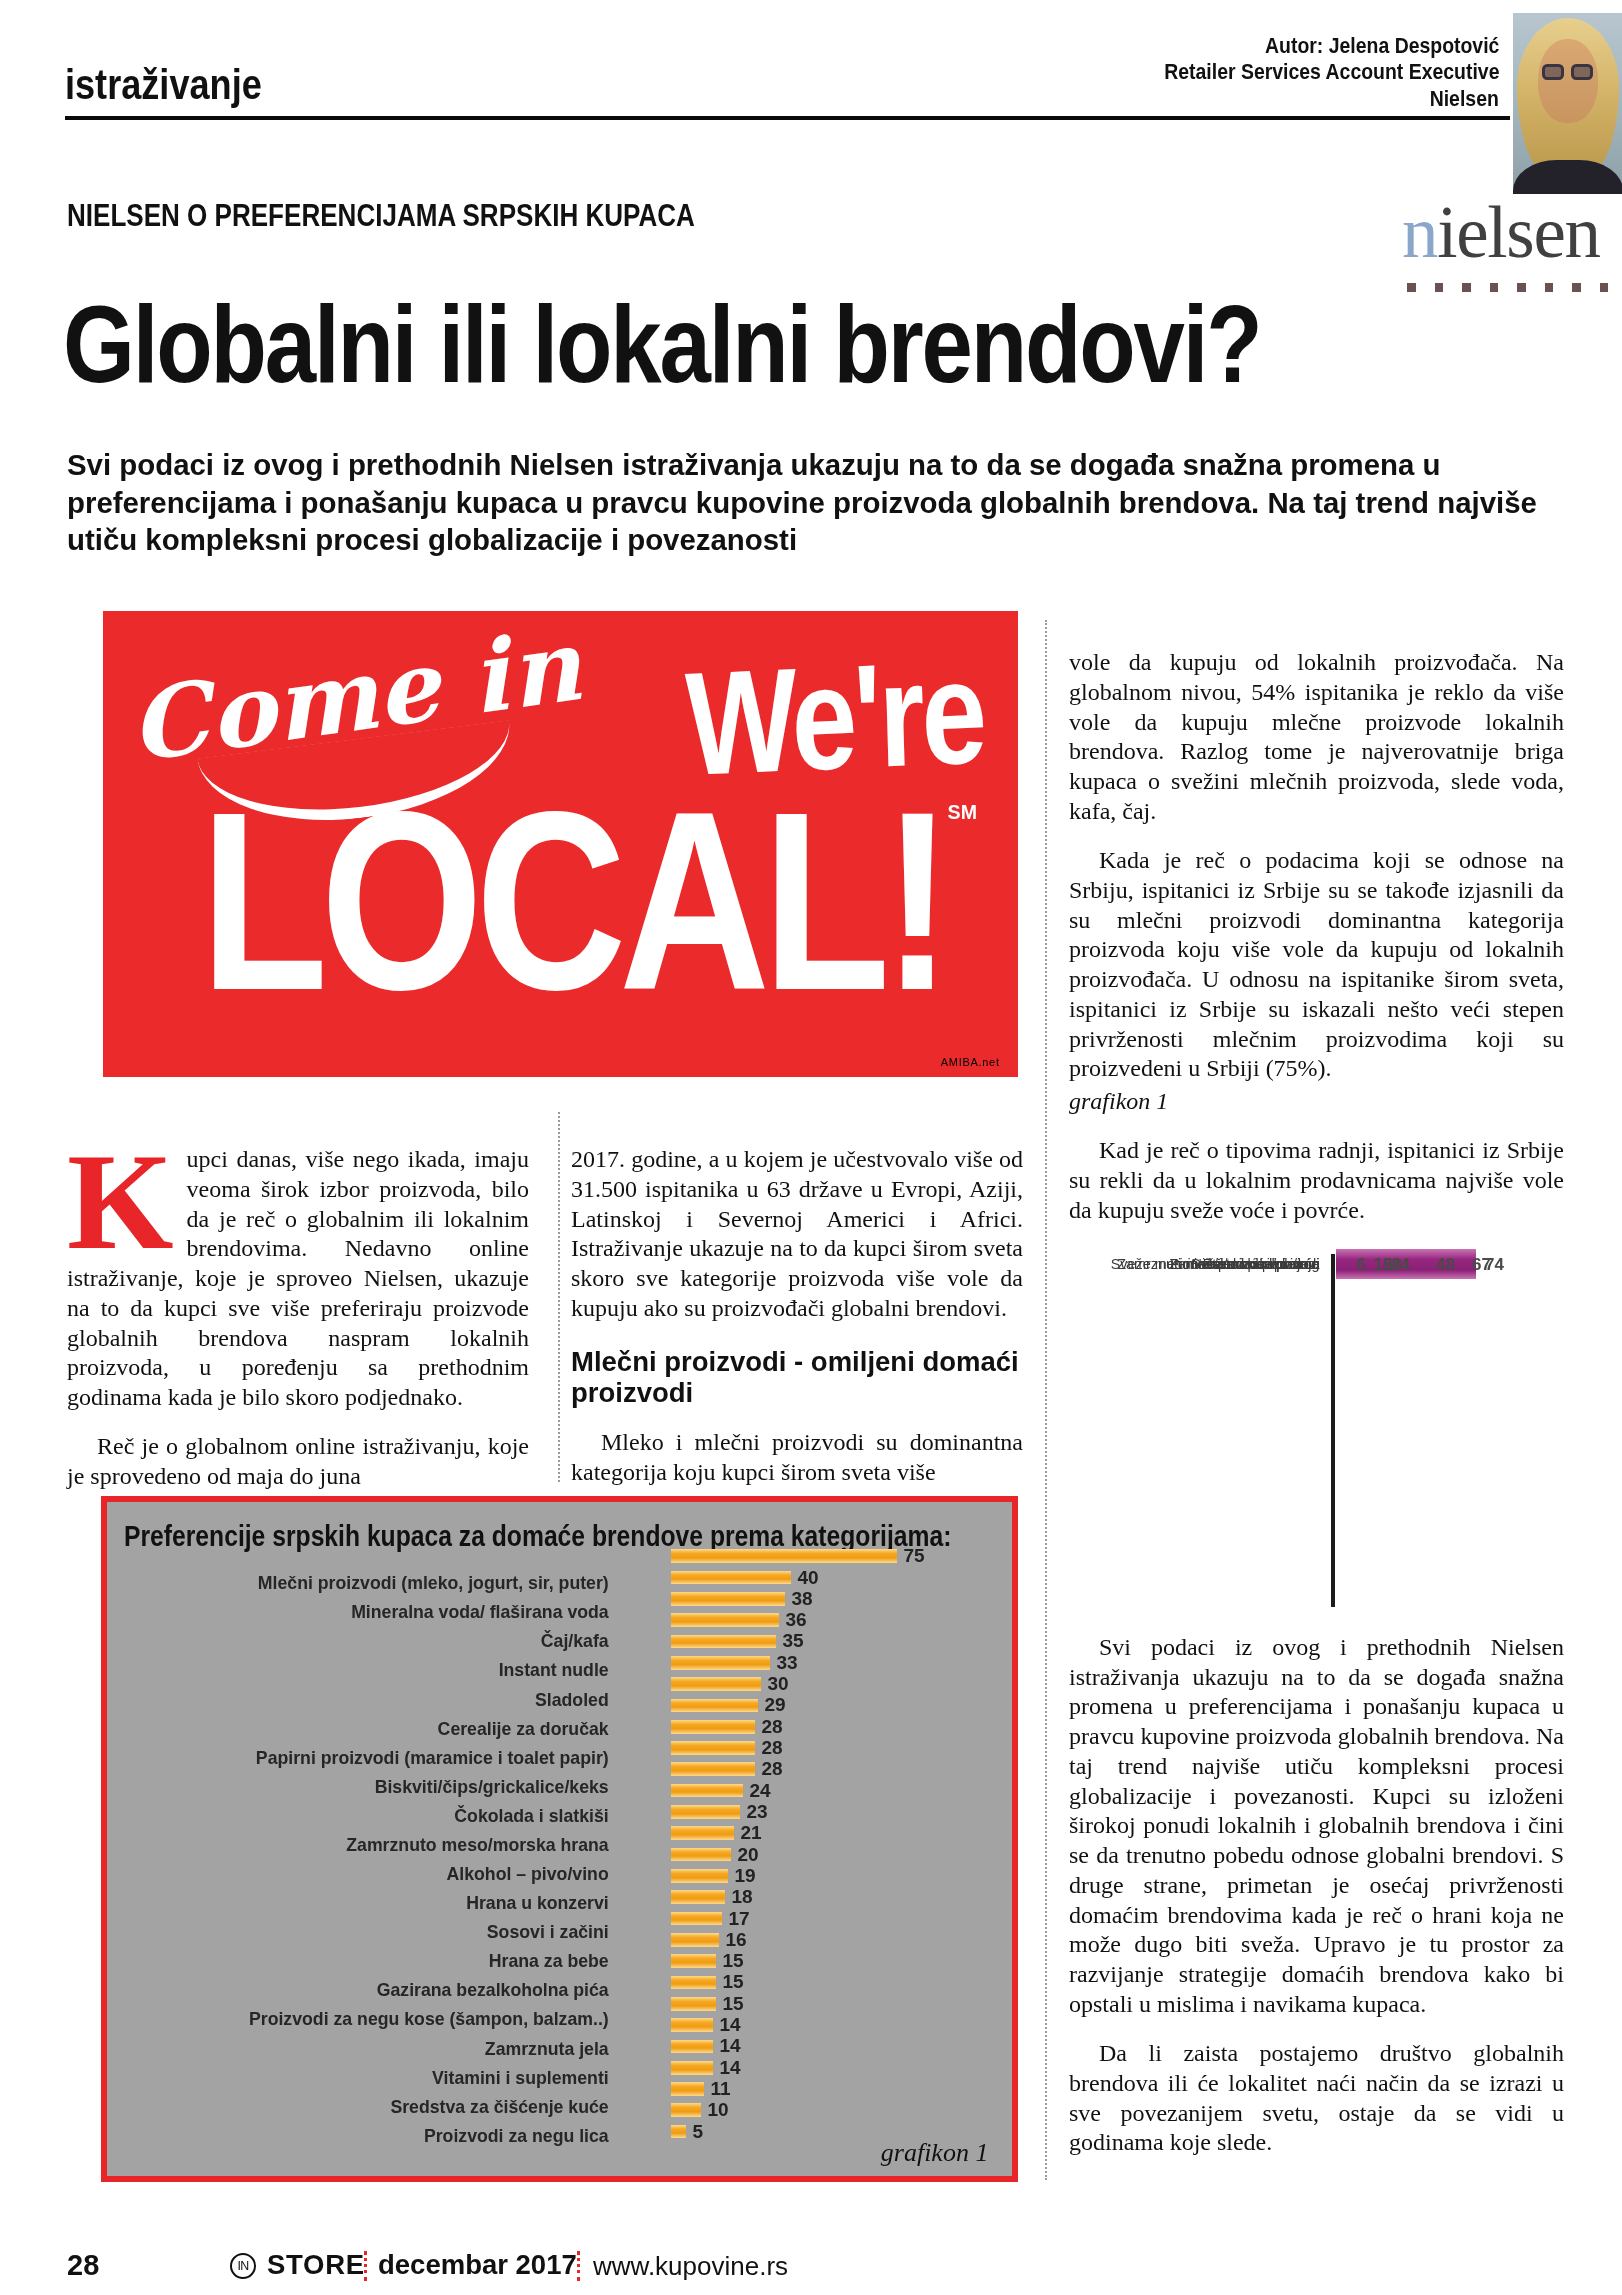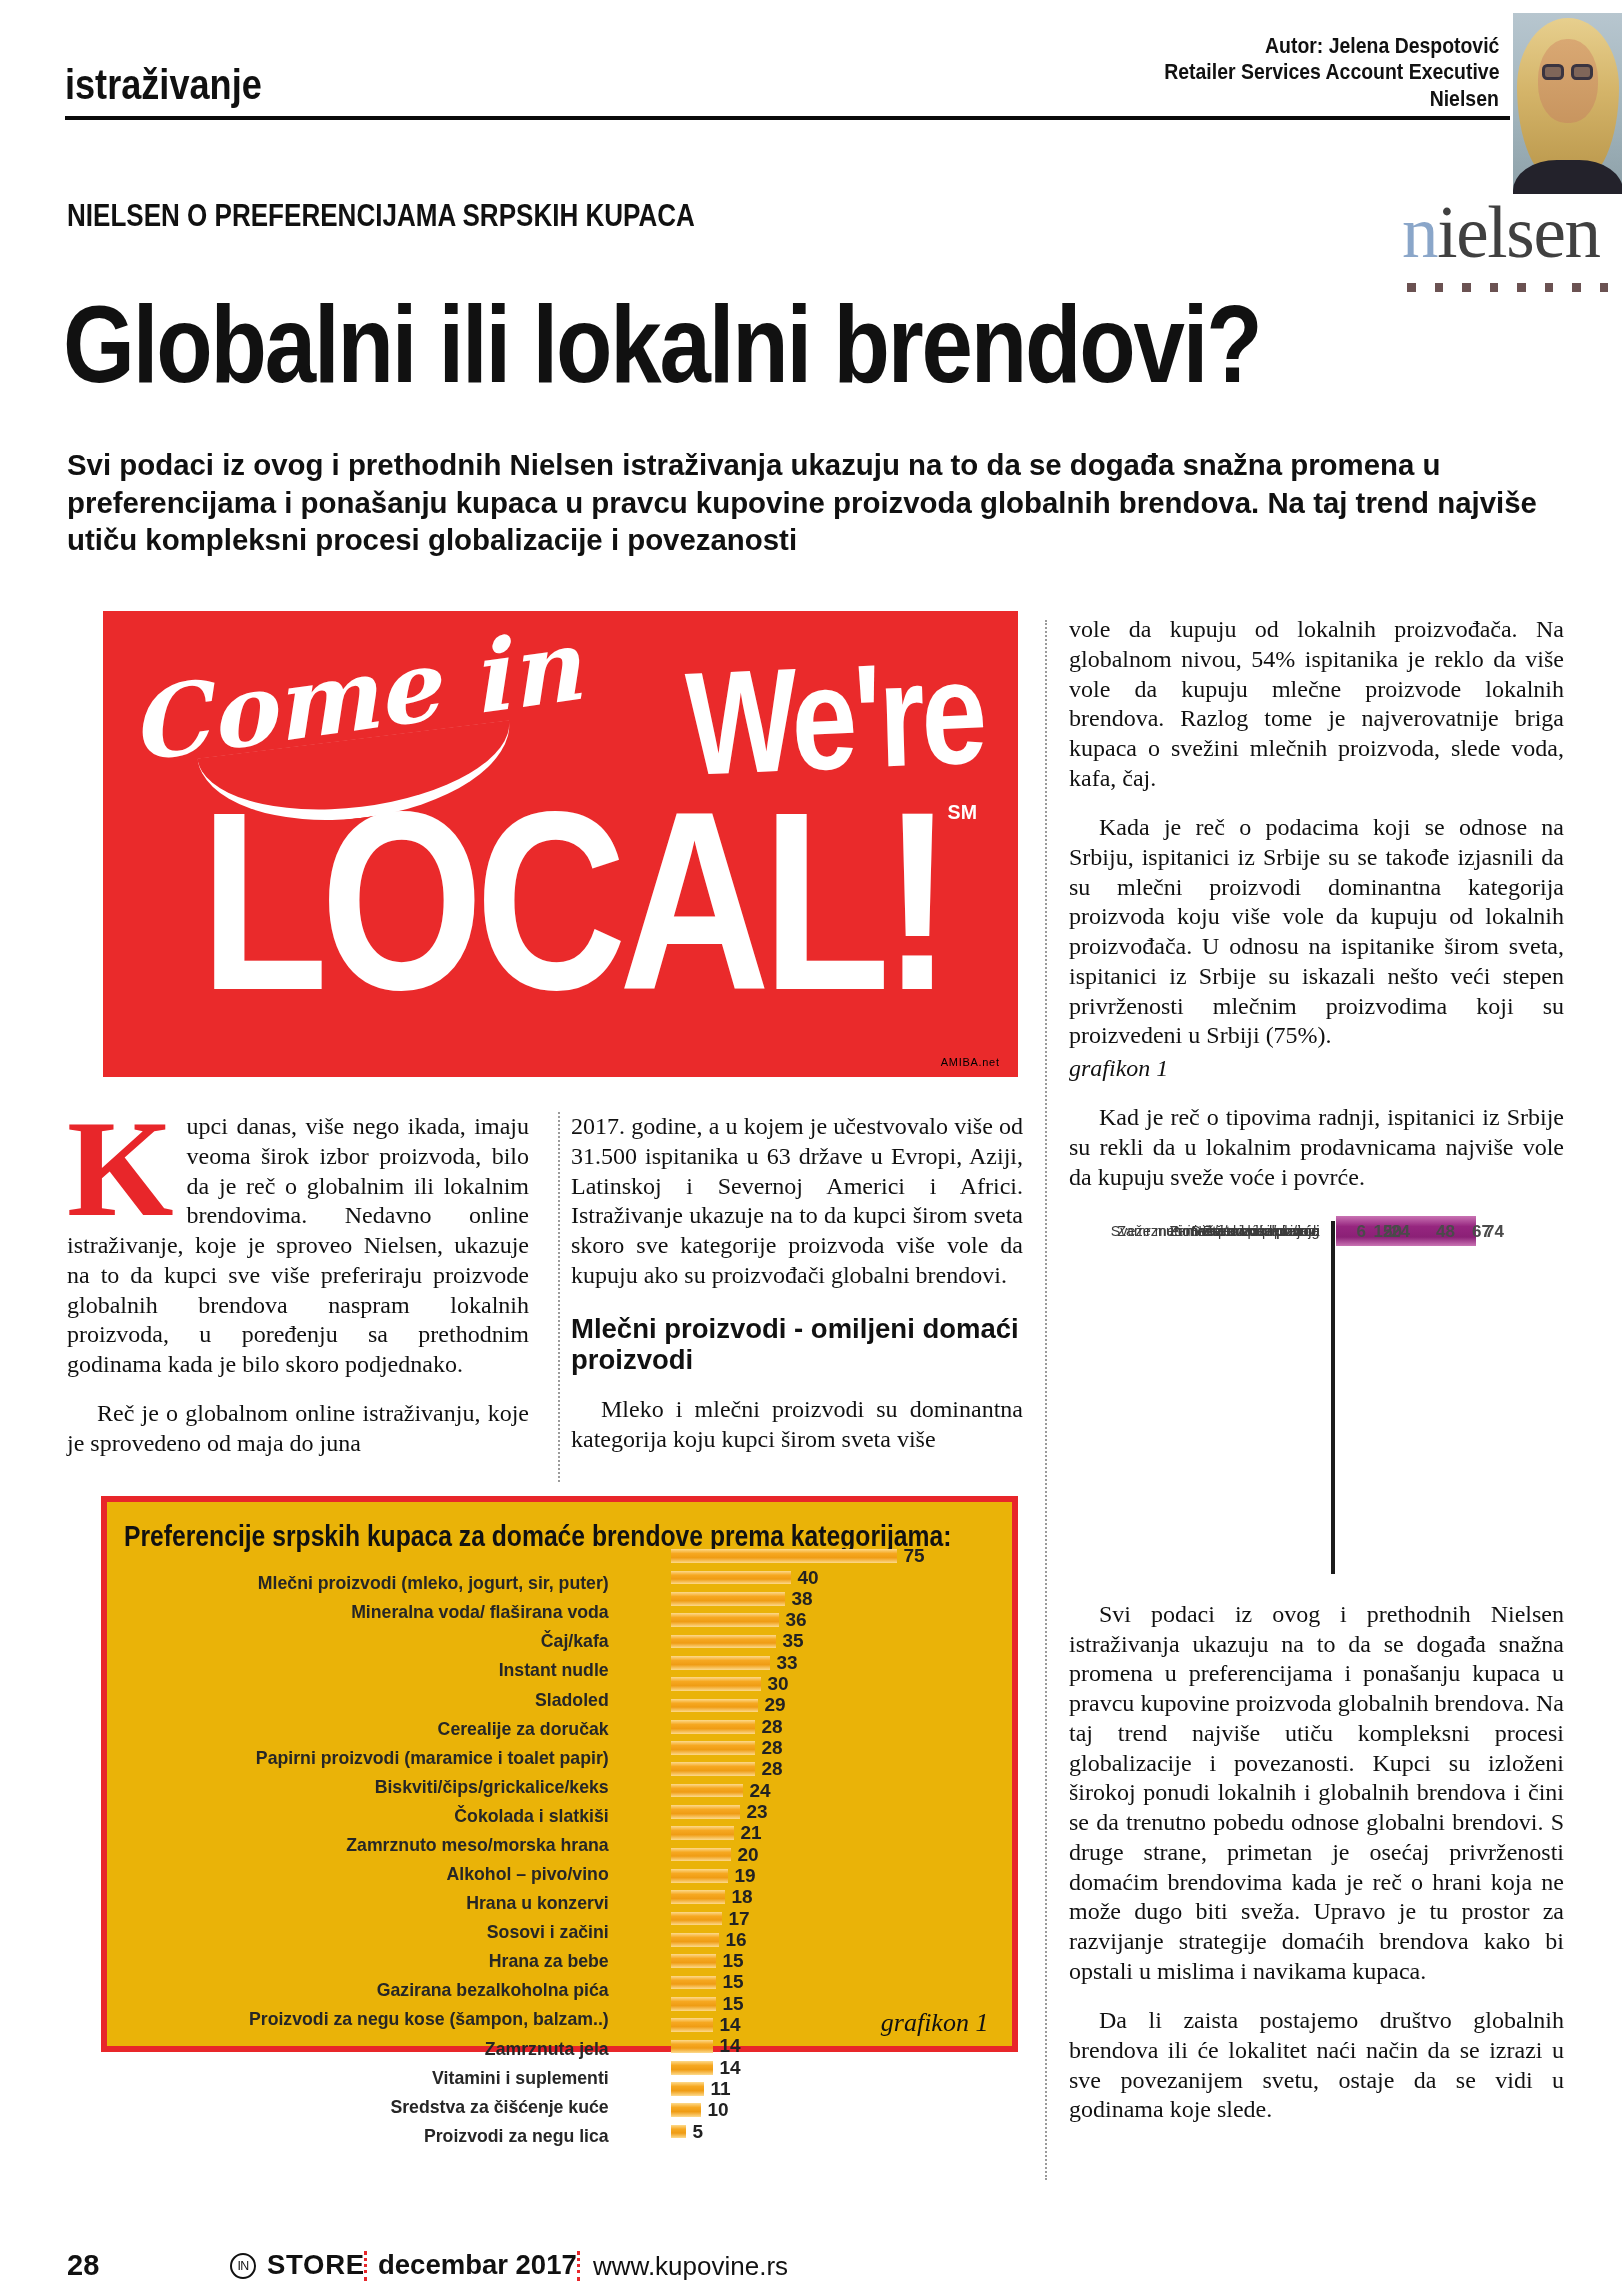--- a/index.html
+++ b/index.html
@@ -46,41 +46,41 @@
   .were { position:absolute; right:37px; top:15.7px; font-family:"Liberation Sans", sans-serif; font-weight:bold; font-size:147px; color:#fff; transform:scaleX(.8) rotate(-2deg); transform-origin:100% 0; letter-spacing:-3.9px; }
   .local-word { position:absolute; left:11.8px; top:156px; width:100%; text-align:center; font-family:"Liberation Sans", sans-serif; font-weight:bold; font-size:255px; color:#fff; transform:scaleX(.82); transform-origin:50% 0; letter-spacing:-9.2px; line-height:1.05; }
   .sm-mark { position:absolute; right:41px; top:190px; font-family:"Liberation Sans", sans-serif; font-weight:bold; font-size:19.6px; color:#fff; }
   .sign-credit { position:absolute; right:18.3px; bottom:9.2px; font-family:"Liberation Sans", sans-serif; font-size:11px; color:#000000; letter-spacing:0.7px; }
 
   
   .vdiv { border-left:2px dotted #9a9a9a; width:0; }
   .divider-mid   { left:558px;  top:1112px; height:370px; }
   .divider-right { left:1045px; top:620px;  height:1560px; }
 
-  .bodytext { font-size:24px; line-height:1.24; text-align:justify; }
+  .bodytext { font-size:24px; line-height:1.24; text-align:justify;margin-top:33px; }
   .col1 { left:67px; top:1112px; width:462px; }
   .col2 { left:571px; top:1112px; width:452px; }
   .p-indent { text-indent:30px; }
   .p-gap { margin-top:19.6px; }
   .drop-cap { float:left; font-family:"Liberation Serif", serif; font-weight:bold; font-size:137px; line-height:.76; color:#e8262a; padding:5.2px 13px 0 0; }
   .subhead { font-family:"Liberation Sans", sans-serif; font-weight:bold; font-size:27.5px; line-height:1.15; margin:22px 0 19.6px 0; text-align:left; }
 
   .rightcol { left:1069px; top:615px; width:495px; }
   .caption-italic { font-style:italic; font-size:24px; margin-top:2.6px; text-align:left; }
 
   
   .pchart { position:relative; width:100%; height:366px; margin:22px 0 19.6px 0; }
   .paxis { position:absolute; left:262px; top:6.5px; height:353px; border-left:4.6px solid #1c1c1c; }
   .prow { position:absolute; left:0; width:100%; height:34px; display:flex; align-items:center; }
   .plabel { width:257px; text-align:right; font-family:"Liberation Sans", sans-serif; font-size:14.4px; color:#3c3c3c; padding-right:6.5px; line-height:1.05; filter:blur(0.3px); }
   .pbar { height:30px; margin-left:9.8px; background:linear-gradient(180deg,#c973b3 0%,#96267f 35%,#8b2076 70%,#c973b3 100%); }
   .pval { margin-left:9.2px; font-family:"Liberation Sans", sans-serif; font-size:17px; font-weight:bold; color:#4a4a4a; filter:blur(0.3px); }
 
   
-  .chart-box { left:101px; top:1496px; width:917px; height:556px; border:6.5px solid #e8262a; background:#eab308; }
+  .chart-box { left:101px; top:1496px; width:917px; height:686px; border:6.5px solid #e8262a; background:#a3a3a3; }
   .chart-title { position:absolute; left:17px; top:17px; font-family:"Liberation Sans", sans-serif; font-weight:bold; font-size:29.4px; }
   .ychart-labels { position:absolute; left:15.7px; top:68px; width:486px; height:580px; display:flex; flex-direction:column; justify-content:space-between; }
   .ylabel { height:27.5px; display:flex; align-items:center; justify-content:flex-end; text-align:right; font-family:"Liberation Sans", sans-serif; font-weight:bold; font-size:17.7px; color:#262626; filter:blur(0.3px); }
   .ychart-bars { position:absolute; left:564px; top:47px; width:327px; height:590px; display:flex; flex-direction:column; justify-content:space-between; }
   .yrow { height:14.4px; display:flex; align-items:center; }
   .ybar { height:13.7px; background:linear-gradient(180deg,#fdda8c 0%,#f6a821 32%,#ef9c14 62%,#fdda8c 100%); }
   .yval { margin-left:6.5px; font-family:"Liberation Sans", sans-serif; font-weight:bold; font-size:19px; color:#222; filter:blur(0.2px); }
   .chart-caption { position:absolute; right:23.6px; bottom:7.9px; font-style:italic; font-size:26px; }
 
   

